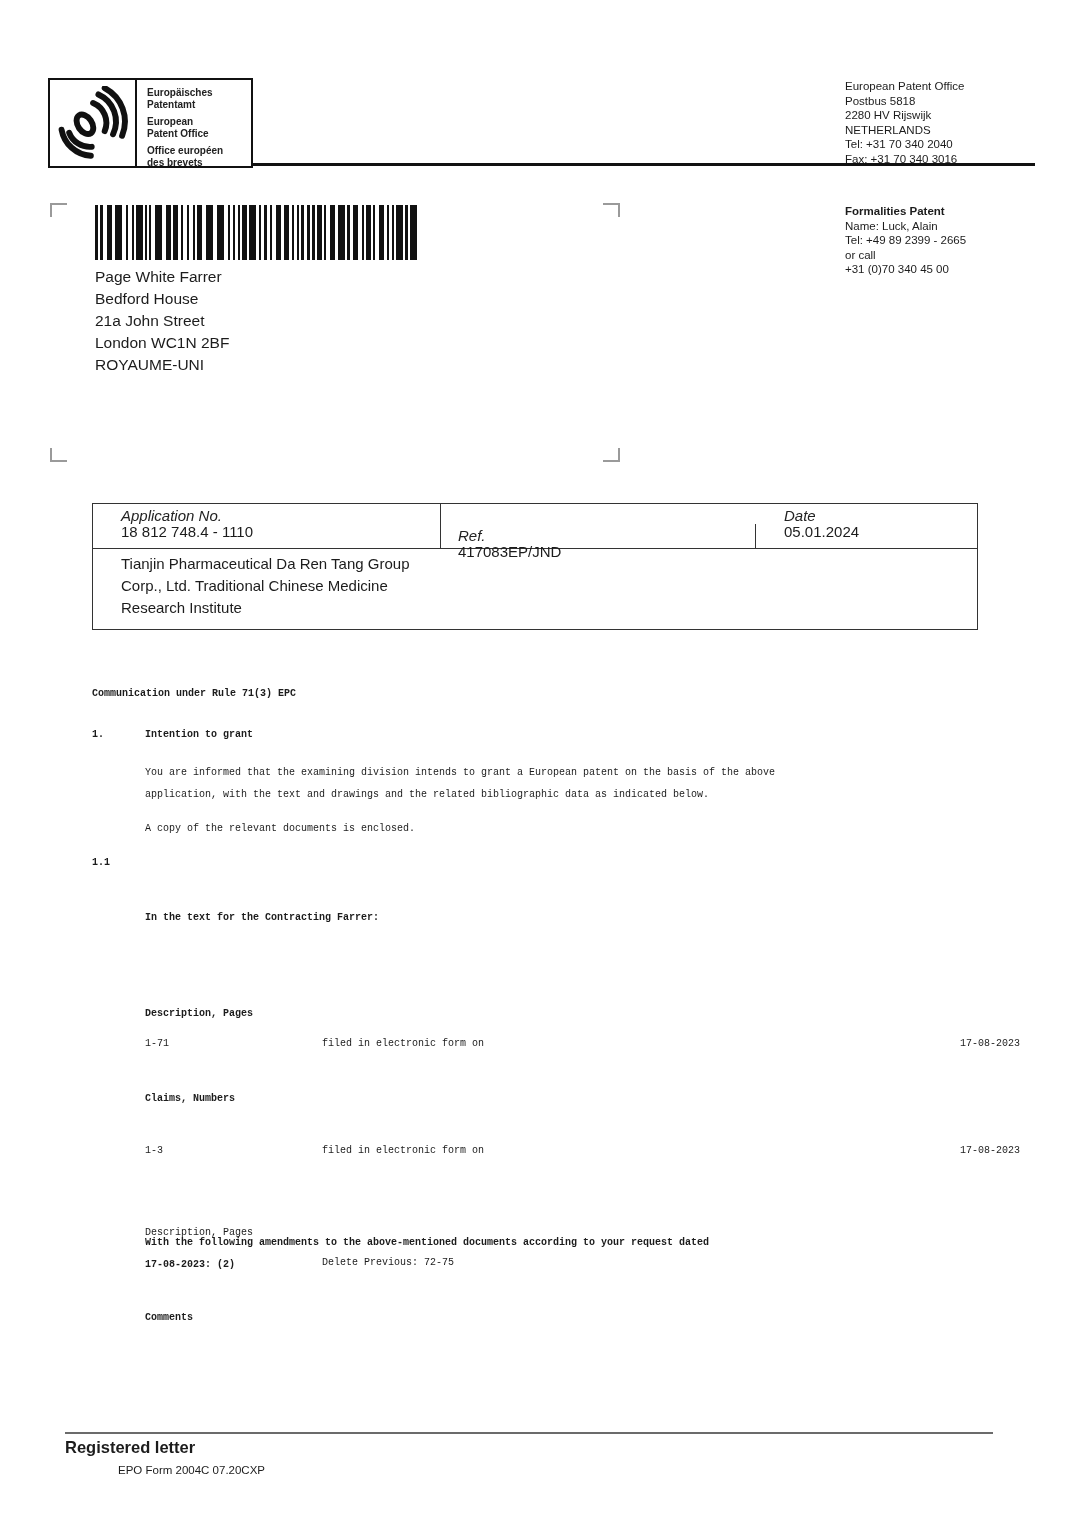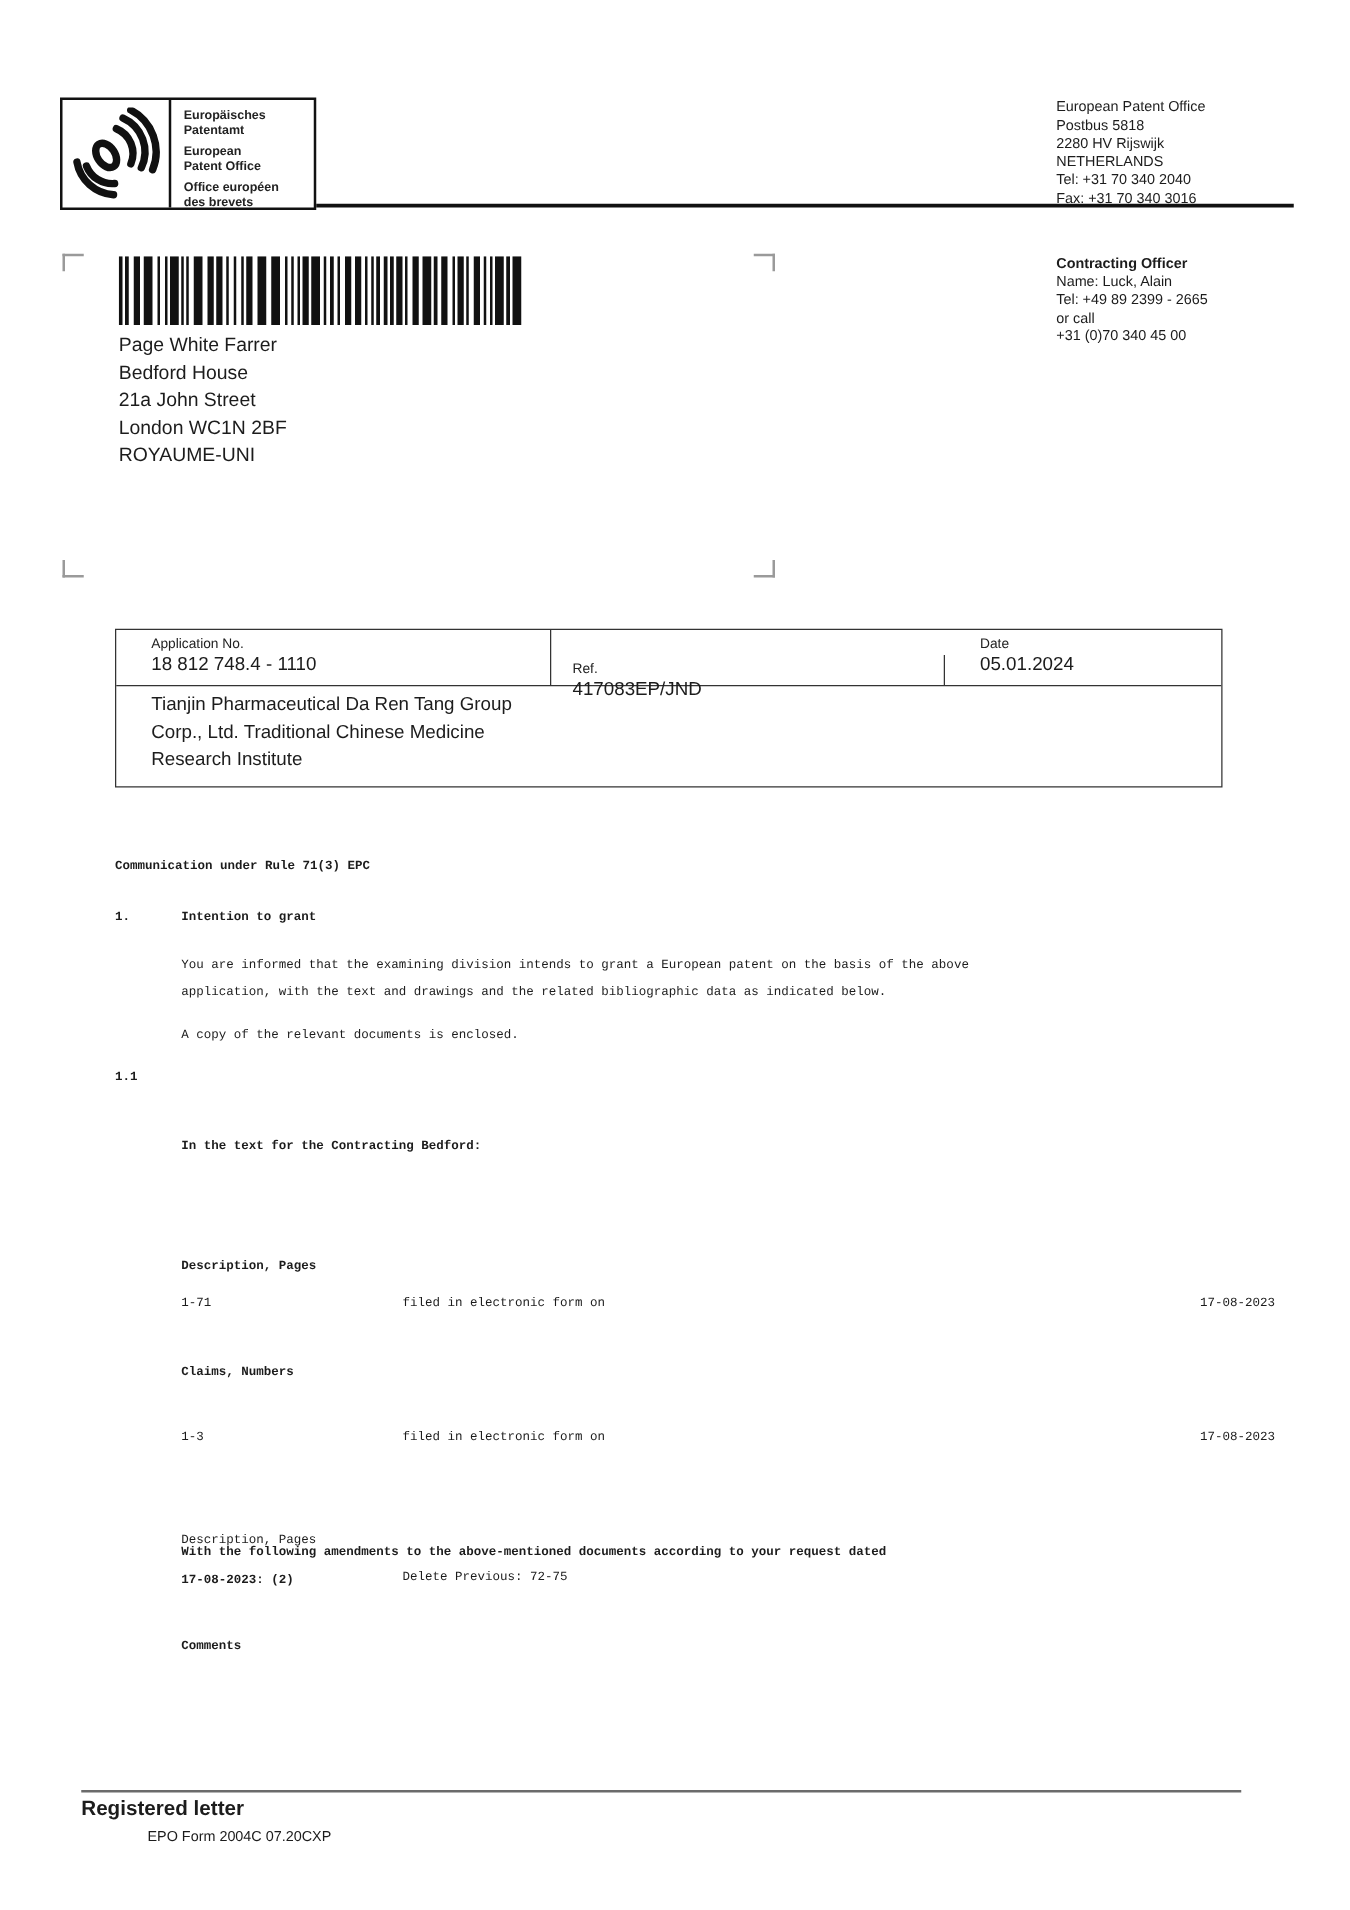--- a/index.html
+++ b/index.html
@@ -55,21 +55,21 @@
 
   .recipient { left: 95px; top: 266px; font-size: 15.5px; line-height: 22px; }
 
   
   .ref-table { left: 92px; top: 503px; width: 886px; border: 1.5px solid #333; }
   .ref-row1 { display: flex; height: 45px; border-bottom: 1.5px solid #333; }
   .ref-cell { padding: 5px 0 0 28px; }
   .ref-cell.c1 { width: 348px; border-right: 1.5px solid #333; }
   .ref-cell.c2 { width: 315px; border-right: 1.5px solid #333; padding-left: 17px; margin-top: 20px; }
   .ref-cell.c3 { flex: 1; }
-  .ref-label { font-size: 11px; line-height: 13px; color: #222; }
+  .ref-label { font-size: 15px; line-height: 13px; color: #222; font-style: italic; }
   .ref-value { font-size: 15px; line-height: 19px; }
   .ref-row2 { min-height: 80px; padding: 4px 0 8px 28px; }
   .applicant-value { font-size: 15px; line-height: 22px; max-width: 390px; }
 
   
   .content-row { left: 145px; width: 875px; }
   .row-3col { position: relative; height: 22px; }
   .row-3col .col2 { position: absolute; left: 177px; top: 0; }
   .row-3col .col3 { position: absolute; right: 0; top: 0; }
 
@@ -108,21 +108,21 @@
   <div class="abs top-rule"></div>
 
   <div class="abs office-address small pre">European Patent Office
 Postbus 5818
 2280 HV Rijswijk
 NETHERLANDS
 Tel: +31 70 340 2040
 Fax: +31 70 340 3016</div>
 
   <div class="abs formalities small">
-    <div class="b">Contracting Officer</div>
+    <div class="b">Formalities Patent</div>
     <div class="pre">Name: Luck, Alain
 Tel: +49 89 2399 - 2665
 or call
 +31 (0)70 340 45 00</div>
   </div>
 
   <div class="abs corner tl"></div>
   <div class="abs corner tr"></div>
   <div class="abs corner bl"></div>
   <div class="abs corner br"></div>
@@ -257,21 +257,21 @@
 
   <div class="abs body-text b" style="left:92px; top:724px;">1.</div>
   <div class="abs body-text b" style="left:145px; top:724px;">Intention to grant</div>
 
   <div class="abs body-text content-row pre" style="top:762px;">You are informed that the examining division intends to grant a European patent on the basis of the above
 application, with the text and drawings and the related bibliographic data as indicated below.</div>
   <div class="abs body-text content-row" style="top:818px;">A copy of the relevant documents is enclosed.</div>
 
   <div class="abs body-text b" style="left:92px; top:852px;">1.1</div>
 
-  <div class="abs body-text b content-row" style="top:907px;">In the text for the Contracting Bedford:</div>
+  <div class="abs body-text b content-row" style="top:907px;">In the text for the Contracting Farrer:</div>
 
   <div class="abs body-text b content-row" style="top:1003px;">Description, Pages</div>
   <div class="abs body-text content-row row-3col" style="top:1033px;">
     <span>1-71</span>
     <span class="col2">filed in electronic form on</span>
     <span class="col3">17-08-2023</span>
   </div>
 
   <div class="abs body-text b content-row" style="top:1088px;">Claims, Numbers</div>
   <div class="abs body-text content-row row-3col" style="top:1118px;">

